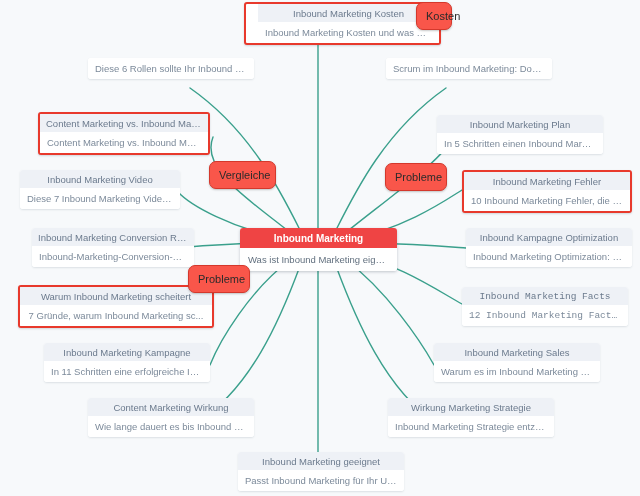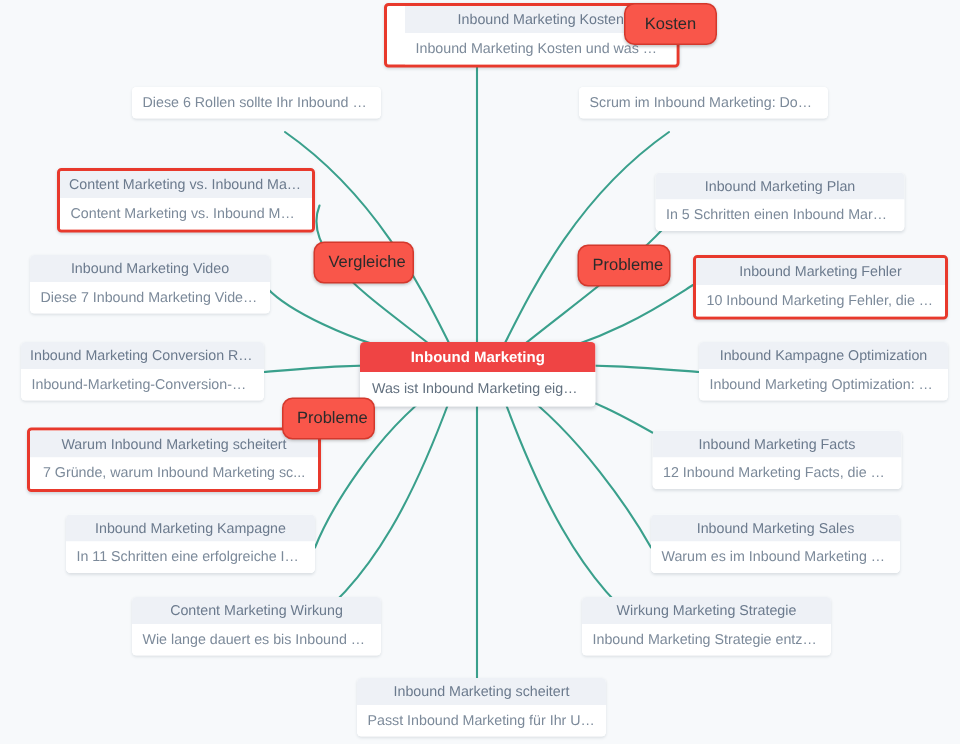--- a/index.html
+++ b/index.html
@@ -122,21 +122,21 @@
       <path d="M344,234 C386,200 436,165 452,140"></path>
       <path d="M348,240 C406,228 446,200 462,190"></path>
       <path d="M350,244 C396,242 440,246 466,248"></path>
 
       <path d="M350,254 C396,262 440,292 462,304"></path>
       <path d="M346,260 C386,290 420,340 434,365"></path>
       <path d="M336,266 C356,320 386,390 436,423"></path>
     </g>
   </svg>
 
-  <div class="node hl" style="left:256px; top:2px; width:197px;padding-left:12px;">
+  <div class="node hl" style="left:244px; top:2px; width:197px;padding-left:12px;">
     <div class="n-title">Inbound Marketing Kosten</div>
     <div class="n-desc">Inbound Marketing Kosten und was Sie ...</div>
   </div>
 
   <div class="node" style="left:88px; top:58px; width:166px;">
     <div class="n-desc">Diese 6 Rollen sollte Ihr Inbound Marke...</div>
   </div>
 
   <div class="node" style="left:386px; top:58px; width:166px;">
     <div class="n-desc">Scrum im Inbound Marketing: Doppelt...</div>
@@ -155,41 +155,41 @@
   <div class="node" style="left:20px; top:170px; width:160px;">
     <div class="n-title">Inbound Marketing Video</div>
     <div class="n-desc">Diese 7 Inbound Marketing Videos brau...</div>
   </div>
 
   <div class="node hl" style="left:462px; top:170px; width:170px;">
     <div class="n-title">Inbound Marketing Fehler</div>
     <div class="n-desc">10 Inbound Marketing Fehler, die Sie lei...</div>
   </div>
 
-  <div class="node" style="left:14px; top:228px; width:162px;">
+  <div class="node" style="left:32px; top:228px; width:162px;">
     <div class="n-title">Inbound Marketing Conversion Rates</div>
     <div class="n-desc">Inbound-Marketing-Conversion-Rate-B...</div>
   </div>
 
   <div class="node center" style="left:240px; top:228px; width:157px;">
     <div class="n-title">Inbound Marketing</div>
     <div class="n-desc">Was ist Inbound Marketing eigentlich?</div>
   </div>
 
   <div class="node" style="left:466px; top:228px; width:166px;">
     <div class="n-title">Inbound Kampagne Optimization</div>
     <div class="n-desc">Inbound Marketing Optimization: Ohne...</div>
   </div>
 
   <div class="node hl" style="left:18px; top:285px; width:196px;">
     <div class="n-title">Warum Inbound Marketing scheitert</div>
     <div class="n-desc">7 Gründe, warum Inbound Marketing sc...</div>
   </div>
 
-  <div class="node" style="left:435px; top:287px; width:166px;">
+  <div class="node" style="left:462px; top:287px; width:166px;font-family:Liberation Mono, monospace;">
     <div class="n-title">Inbound Marketing Facts</div>
     <div class="n-desc">12 Inbound Marketing Facts, die Sie im ...</div>
   </div>
 
   <div class="node" style="left:44px; top:343px; width:166px;">
     <div class="n-title">Inbound Marketing Kampagne</div>
     <div class="n-desc">In 11 Schritten eine erfolgreiche Inboun...</div>
   </div>
 
   <div class="node" style="left:434px; top:343px; width:166px;">
@@ -201,25 +201,25 @@
     <div class="n-title">Content Marketing Wirkung</div>
     <div class="n-desc">Wie lange dauert es bis Inbound Marke...</div>
   </div>
 
   <div class="node" style="left:388px; top:398px; width:166px;">
     <div class="n-title">Wirkung Marketing Strategie</div>
     <div class="n-desc">Inbound Marketing Strategie entzauber...</div>
   </div>
 
   <div class="node" style="left:238px; top:452px; width:166px;">
-    <div class="n-title">Inbound Marketing scheitert</div>
+    <div class="n-title">Inbound Marketing geeignet</div>
     <div class="n-desc">Passt Inbound Marketing für Ihr Untern...</div>
   </div>
 
-  <div class="badge" style="left:416px; top:2px; width:62px;">Kosten</div>
+  <div class="badge" style="left:416px; top:2px; width:36px;">Kosten</div>
 
   <div class="badge" style="left:209px; top:161px; width:67px;">Vergleiche</div>
 
   <div class="badge" style="left:385px; top:163px; width:62px;">Probleme</div>
 
   <div class="badge" style="left:188px; top:265px; width:62px;">Probleme</div>
 
 </div>
 
 </body></html>

